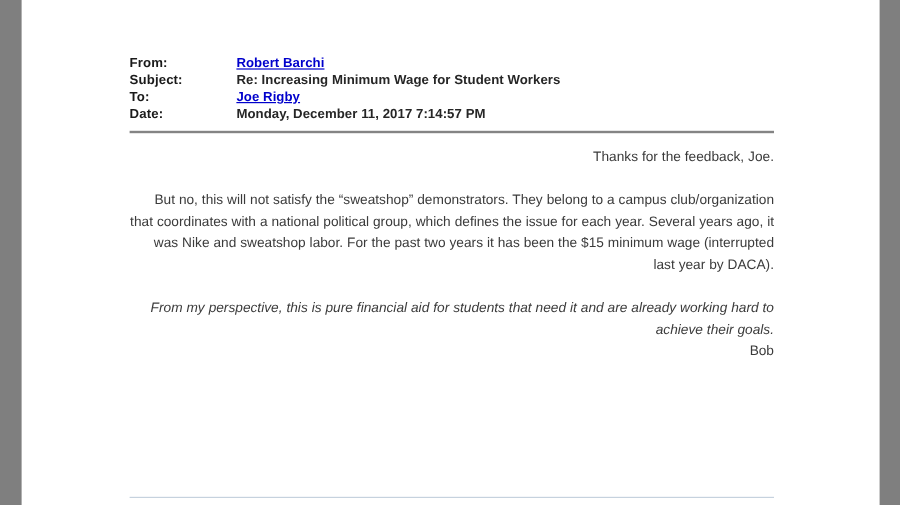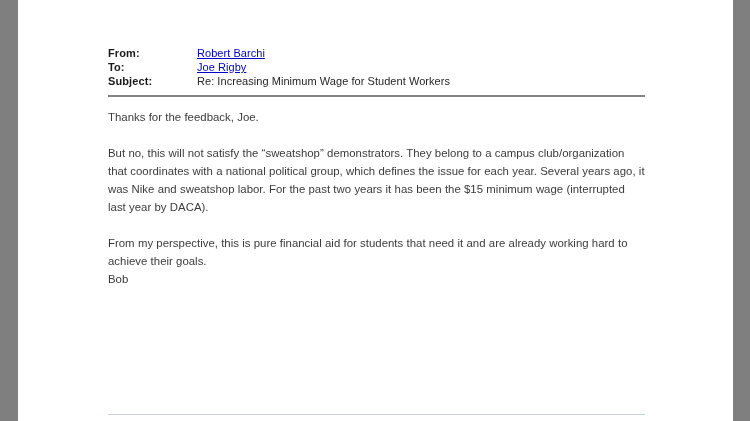--- a/index.html
+++ b/index.html
@@ -59,21 +59,21 @@
     line-height: 12.4px;
     color: #1a1a1a;
     white-space: nowrap;
   }
   td.field-label {
     font-weight: bold;
     width: 89px;
     letter-spacing: 0.1px;
   }
   td.field-value {
-    font-weight: normal;
+    font-weight: bold;
     color: #262626;
     letter-spacing: 0.05px;
   }
   .field-value a,
   .field-value .maillink {
     color: #0000cc;
     text-decoration: underline;
     cursor: pointer;
   }
 
@@ -97,23 +97,25 @@
   .message-text {
     margin-top: 11px;
     font-size: 11.4px;
     line-height: 18px;
     color: #3b3b3b;
     letter-spacing: 0.01px;
     word-spacing: 0.1px;
   }
   .message-text p {
     margin: 0 0 18px 0;
+    text-align: right;
   }
   .message-text p.tight {
     margin-bottom: 0;
+    font-style: italic;
   }
   .message-text p:last-child {
     margin-bottom: 0;
   }
 </style>
 </head>
 <body>
 
 <div class="scan-band left"></div>
 <div class="scan-band right"></div>
@@ -124,28 +126,32 @@
 
     <table class="msg-header">
       <tbody>
         <tr>
           <td class="field-label">From:</td>
           <td class="field-value">
             <span class="maillink">Robert Barchi</span>
           </td>
         </tr>
         <tr>
+          <td class="field-label">Subject:</td>
+          <td class="field-value">Re: Increasing Minimum Wage for Student Workers</td>
+        </tr>
+        <tr>
           <td class="field-label">To:</td>
           <td class="field-value">
             <span class="maillink">Joe Rigby</span>
           </td>
         </tr>
         <tr>
-          <td class="field-label">Subject:</td>
-          <td class="field-value">Re: Increasing Minimum Wage for Student Workers</td>
+          <td class="field-label">Date:</td>
+          <td class="field-value">Monday, December 11, 2017 7:14:57 PM</td>
         </tr>
       </tbody>
     </table>
 
     <div class="header-rule"></div>
 
     <div class="message-text">
       <p>Thanks for the feedback, Joe.</p>
       <p>But no, this will not satisfy the “sweatshop” demonstrators. They belong to a campus club/organization that coordinates with a national political group, which defines the issue for each year. Several years ago, it was Nike and sweatshop labor. For the past two years it has been the $15 minimum wage (interrupted last year by DACA).</p>
       <p class="tight">From my perspective, this is pure financial aid for students that need it and are already working hard to achieve their goals.</p>

